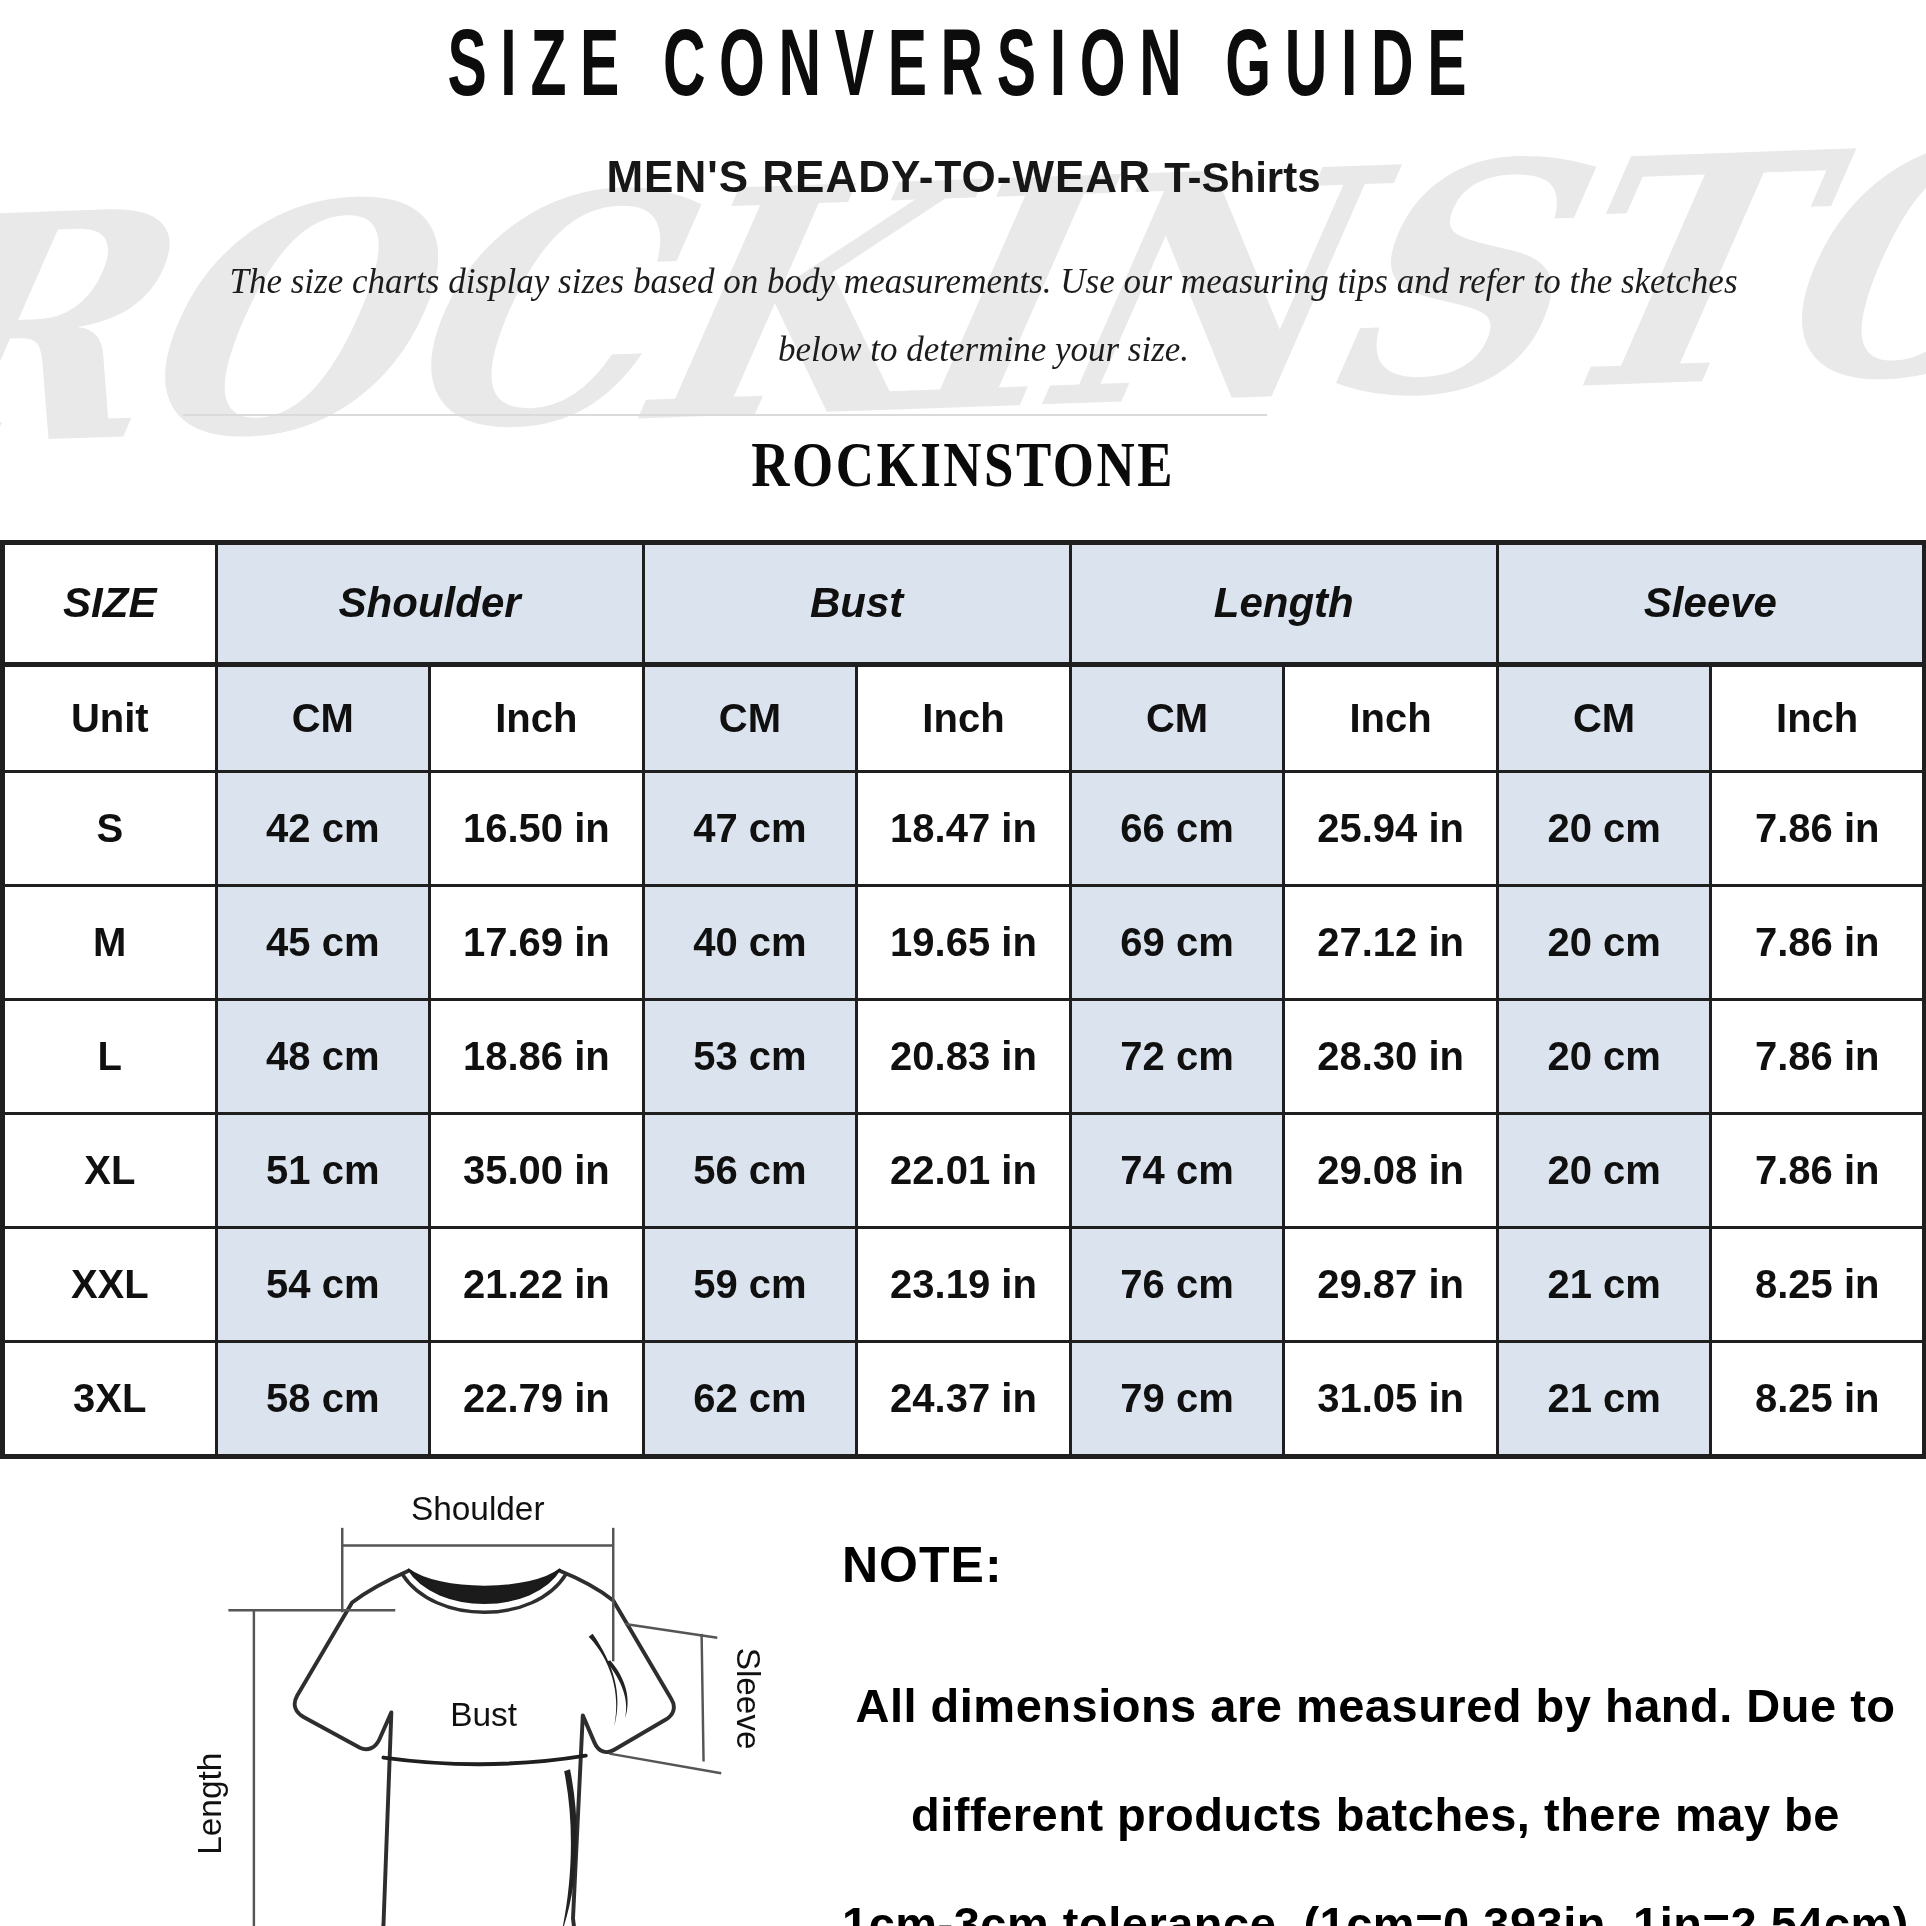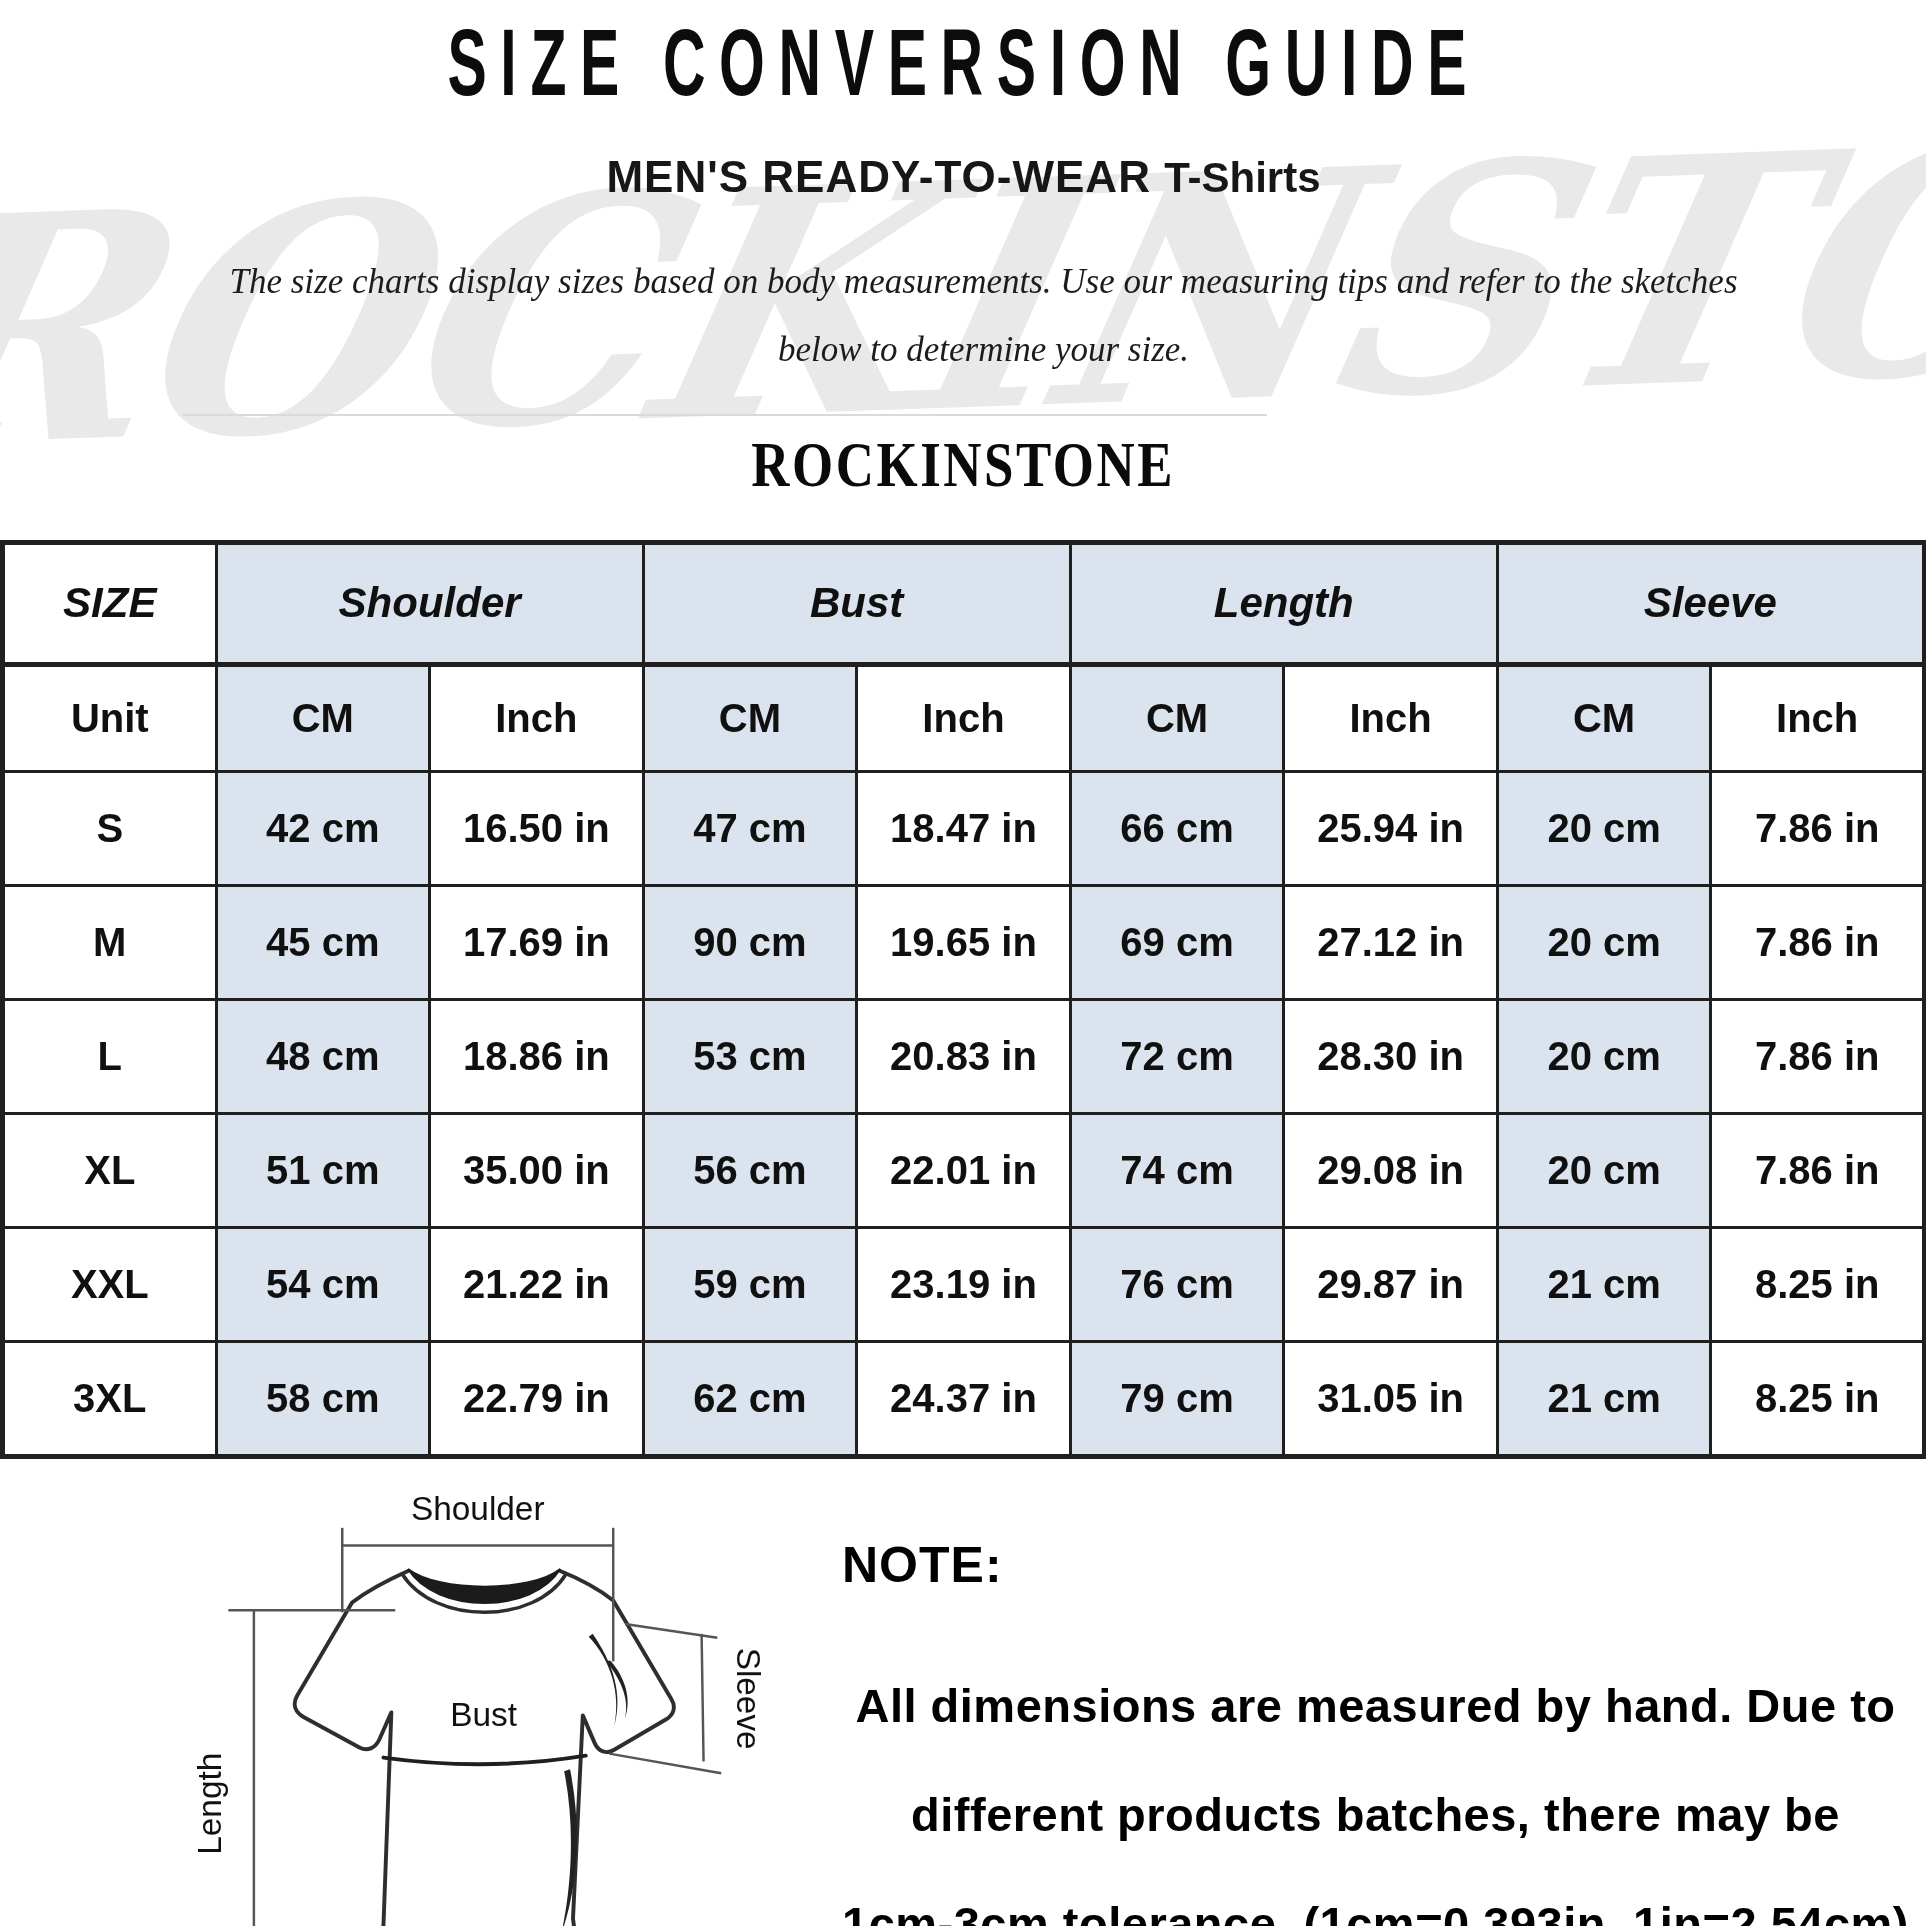--- a/index.html
+++ b/index.html
@@ -92,21 +92,21 @@
         <td>18.47 in</td>
         <td class="blue">66 cm</td>
         <td>25.94 in</td>
         <td class="blue">20 cm</td>
         <td>7.86 in</td>
       </tr>
       <tr class="r-data">
         <td>M</td>
         <td class="blue">45 cm</td>
         <td>17.69 in</td>
-        <td class="blue">90 cm</td>
+        <td class="blue">40 cm</td>
         <td>19.65 in</td>
         <td class="blue">69 cm</td>
         <td>27.12 in</td>
         <td class="blue">20 cm</td>
         <td>7.86 in</td>
       </tr>
       <tr class="r-data">
         <td>L</td>
         <td class="blue">48 cm</td>
         <td>18.86 in</td>

